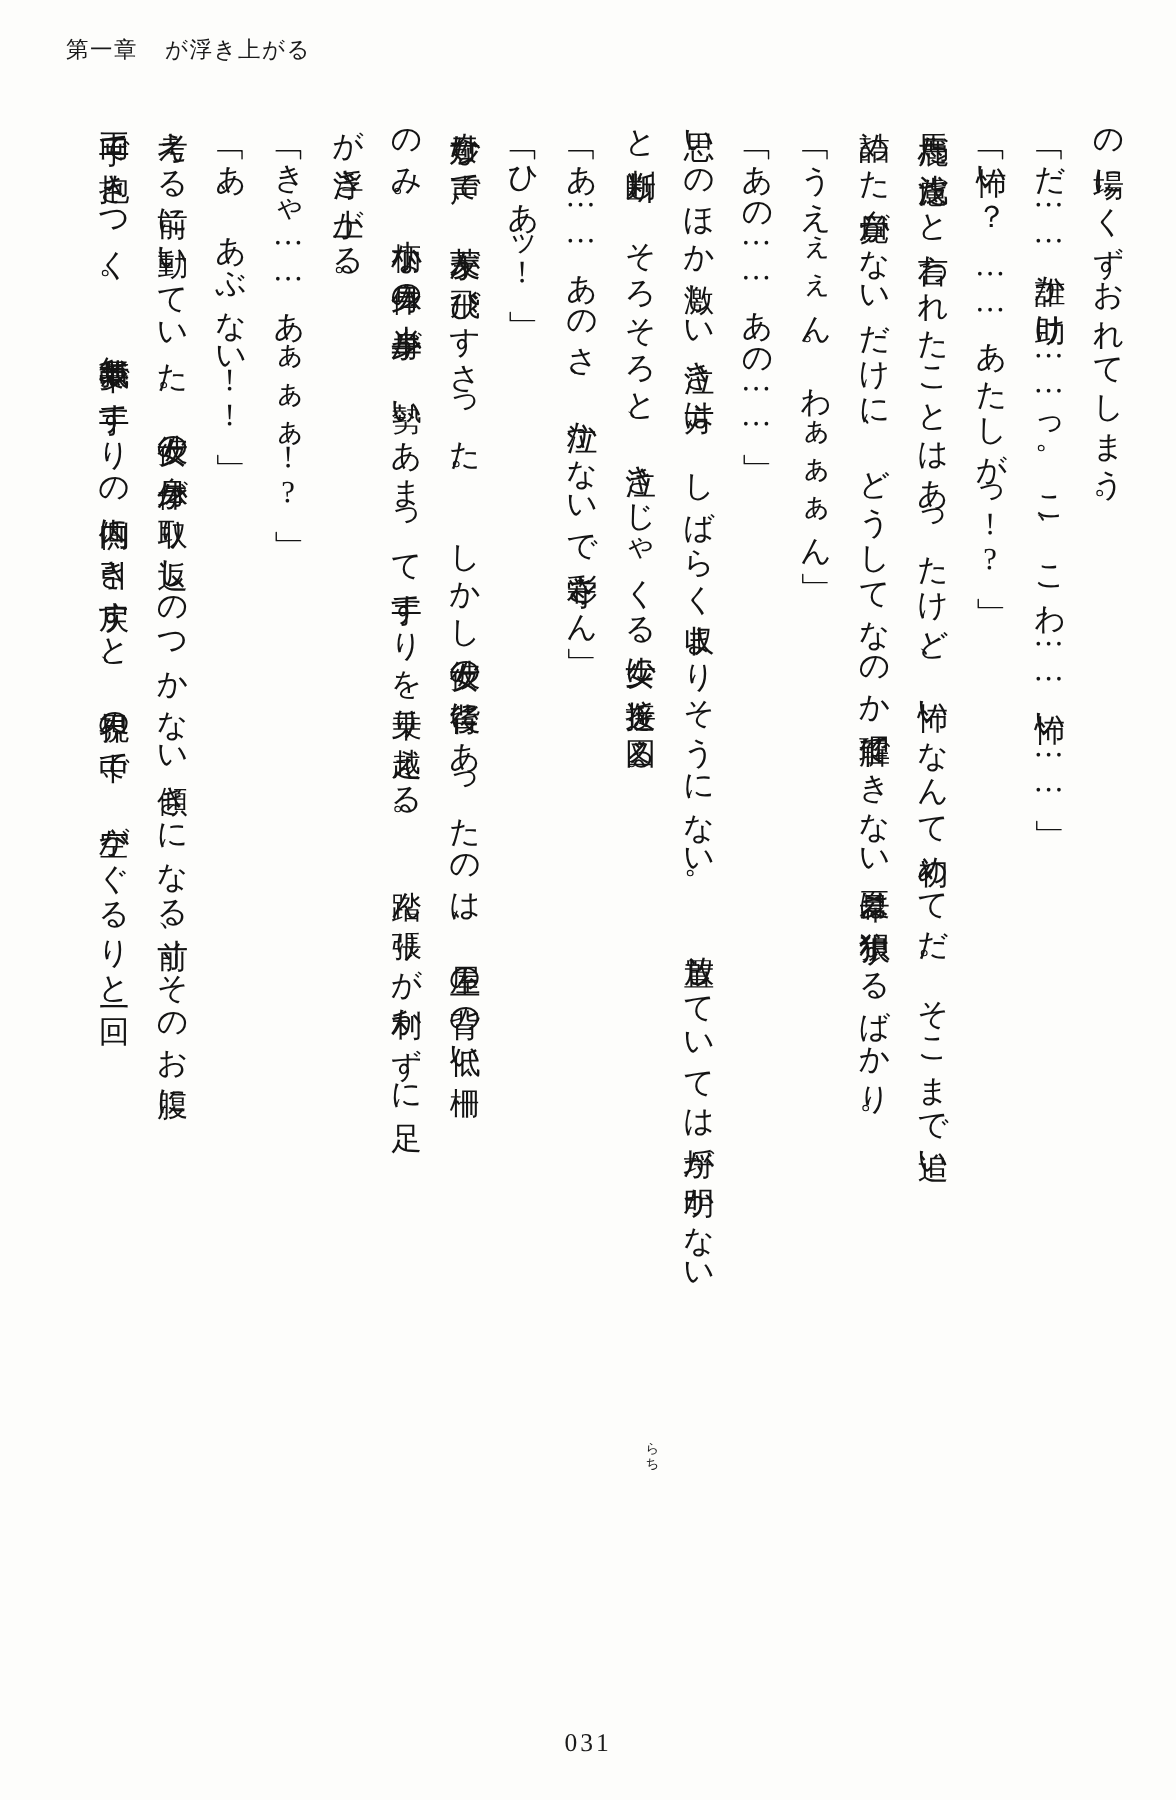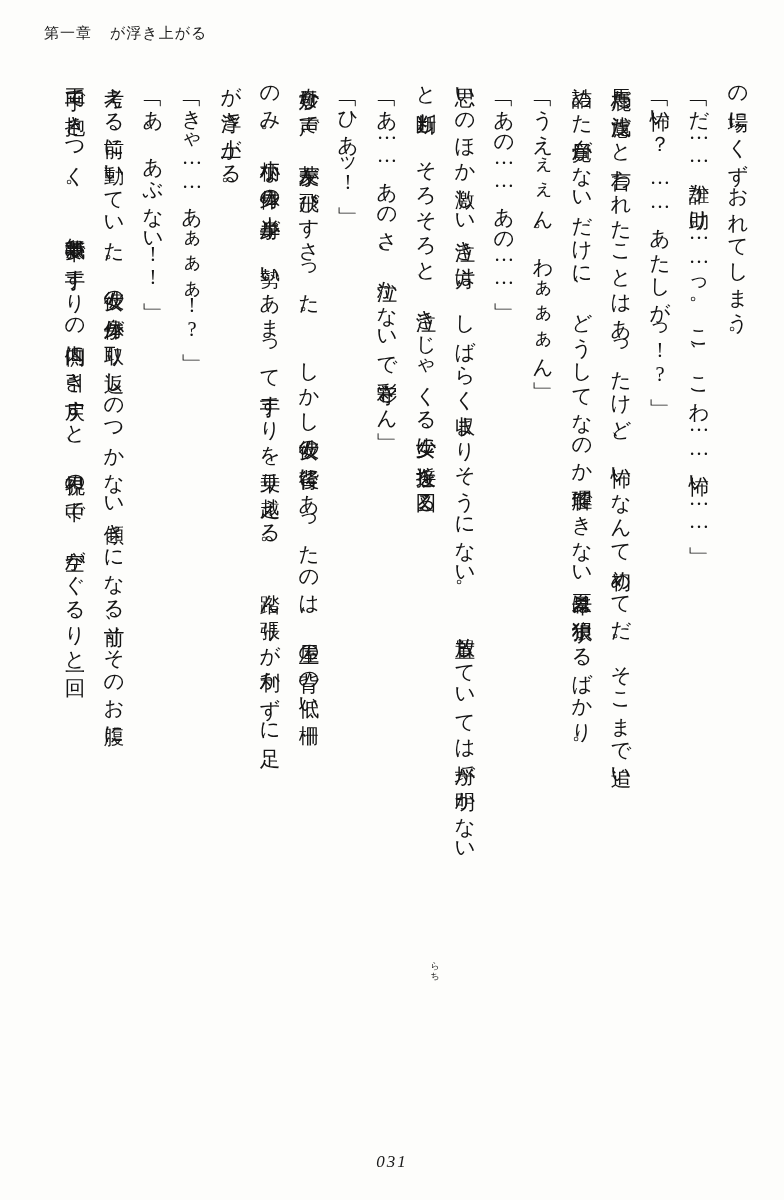--- a/index.html
+++ b/index.html
@@ -81,21 +81,20 @@
   .folio {
     position: absolute;
     bottom: 28px;
     left: 0;
     right: 0;
     text-align: center;
     font-size: 17px;
     letter-spacing: 2px;
     color: #1a1a1a;
     font-family: "Liberation Serif", "DejaVu Serif", serif;
-    font-style: italic;
   }
   .bottom-mark {
     position: absolute;
     bottom: 6px;
     left: 0;
     right: 0;
     text-align: center;
     font-size: 12px;
     color: #555;
   }

